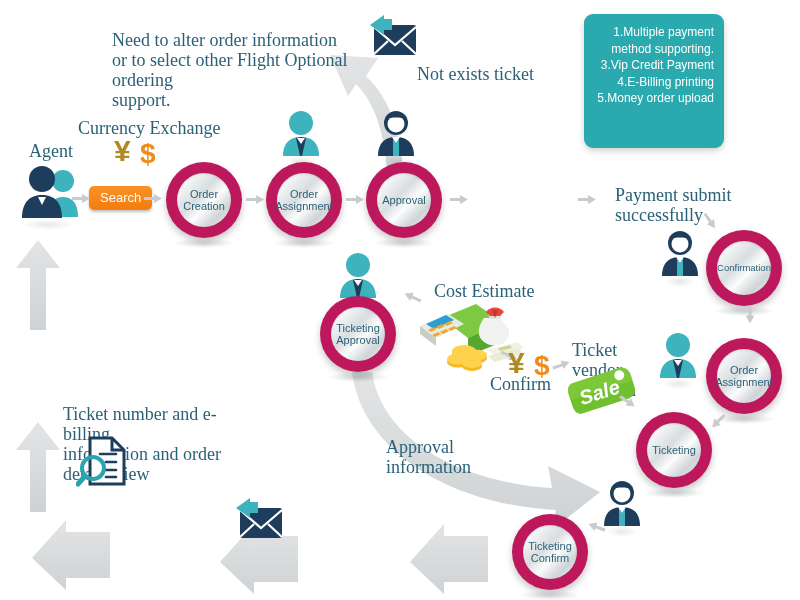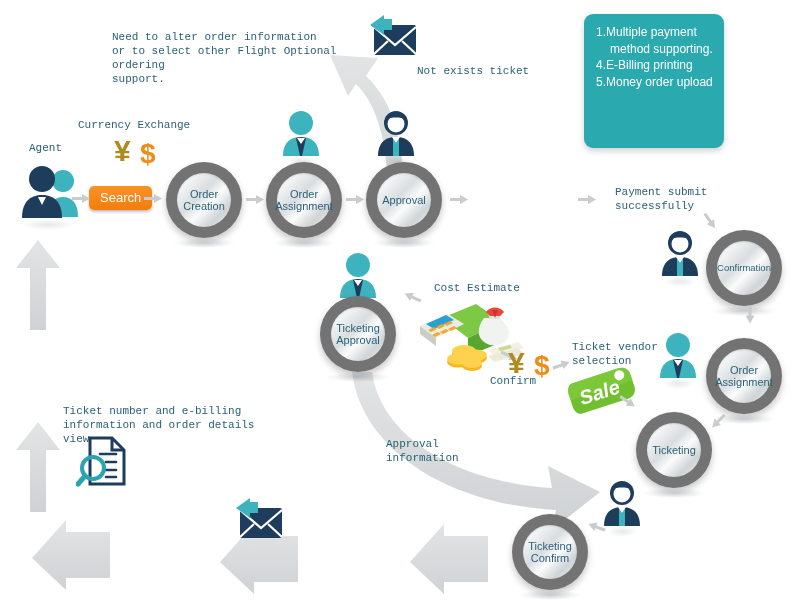--- a/index.html
+++ b/index.html
@@ -9,31 +9,31 @@
     font-family:"Liberation Sans", sans-serif;
     position:relative;
   }
   #stage{position:absolute;left:0;top:0;width:800px;height:600px;}
 
   .abs{position:absolute;}
 
   
   .label{
     color:#2a6177;
-    font-size:11px;
-    line-height:14px;
+    font-size:18px;
+    line-height:20px;
     white-space:pre-line;
-    font-family:Liberation Mono, monospace;
+    font-family:Liberation Serif, serif;
   }
 
   
   .node{
     position:absolute;
     border-radius:50%;
-    background:#737373;
+    background:#be185d;
     display:flex;align-items:center;justify-content:center;
     box-shadow:0 4px 7px rgba(0,0,0,.22);
   }
   .node .inner{
     border-radius:50%;
     background:
       linear-gradient(135deg,#ffffff 0%,#f3f5f6 18%,#d9dddf 42%,#fbfcfc 58%,#cfd4d7 78%,#eef0f1 100%);
     display:flex;align-items:center;justify-content:center;
     text-align:center;
     color:#2a6177;
@@ -76,20 +76,21 @@
     font-size:12px;
     line-height:16.5px;
     padding:10px 10px 10px 12px;
     box-shadow:0 3px 6px rgba(0,0,0,.18);
     box-sizing:border-box;
   }
   .infobox ol{margin:0;padding:0;list-style:none;}
   .infobox li{
     padding-left:14px;text-indent:-14px;
     white-space:pre-line;
+    text-align:right;
   }
 
   
   .searchbtn{
     position:absolute;
     background:linear-gradient(180deg,#f99226 0%,#f27d0c 100%);
     border-radius:5px;
     color:#fff;font-size:13px;
     padding:4px 11px 5px 11px;
     box-shadow:0 2px 3px rgba(0,0,0,.25);
@@ -164,20 +165,21 @@
 
     <g>
       <path d="M488,548 L488,536 L444,536 L444,524 L410,562 L444,594 L444,582 L488,582 Z" fill="url(#gg)"></path>
     </g>
   </svg>
 
   <div class="infobox" style="left:584px;top:14px;width:140px;height:134px;">
     <ol>
       <li>1.Multiple payment
     method supporting.</li>
+      <li>3.Vip Credit Payment</li>
       <li>4.E-Billing printing</li>
       <li>5.Money order upload</li>
     </ol>
   </div>
 
   <div class="label abs" style="left:112px;top:30px;width:240px;">Need to alter order information
 or to select other Flight Optional ordering
 support.</div>
 
   <div class="env" style="left:362px;top:15px;">

